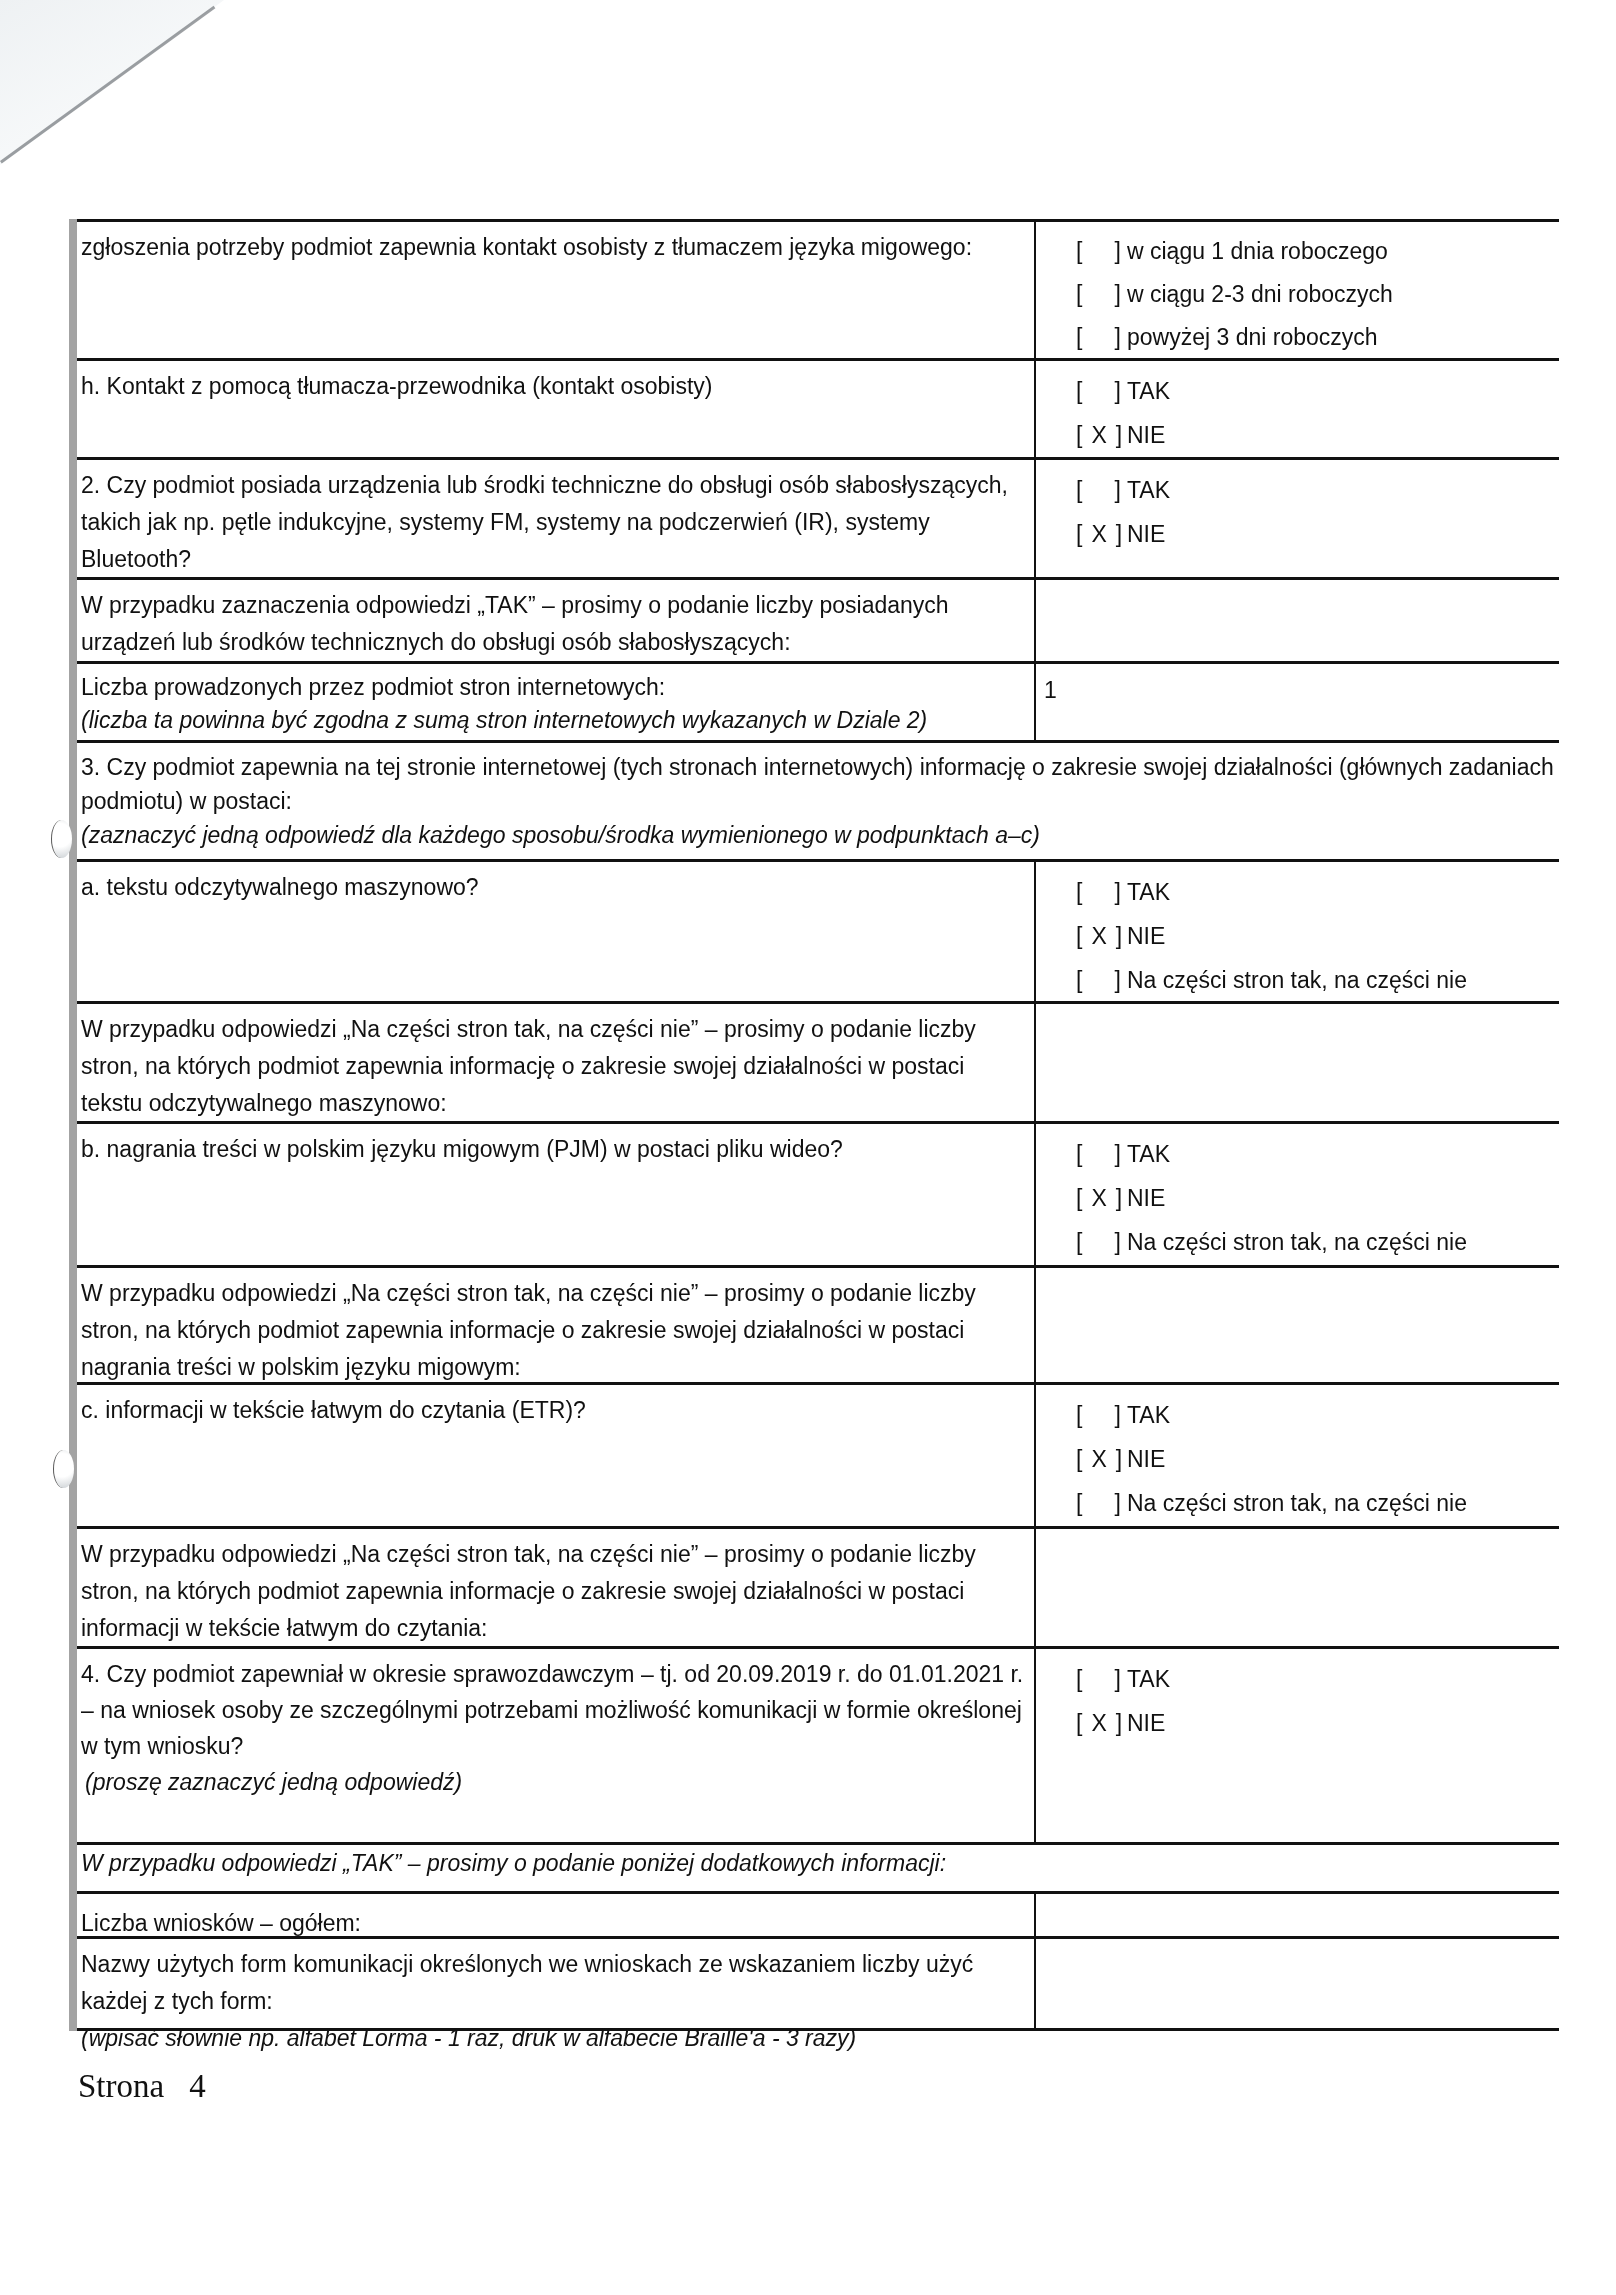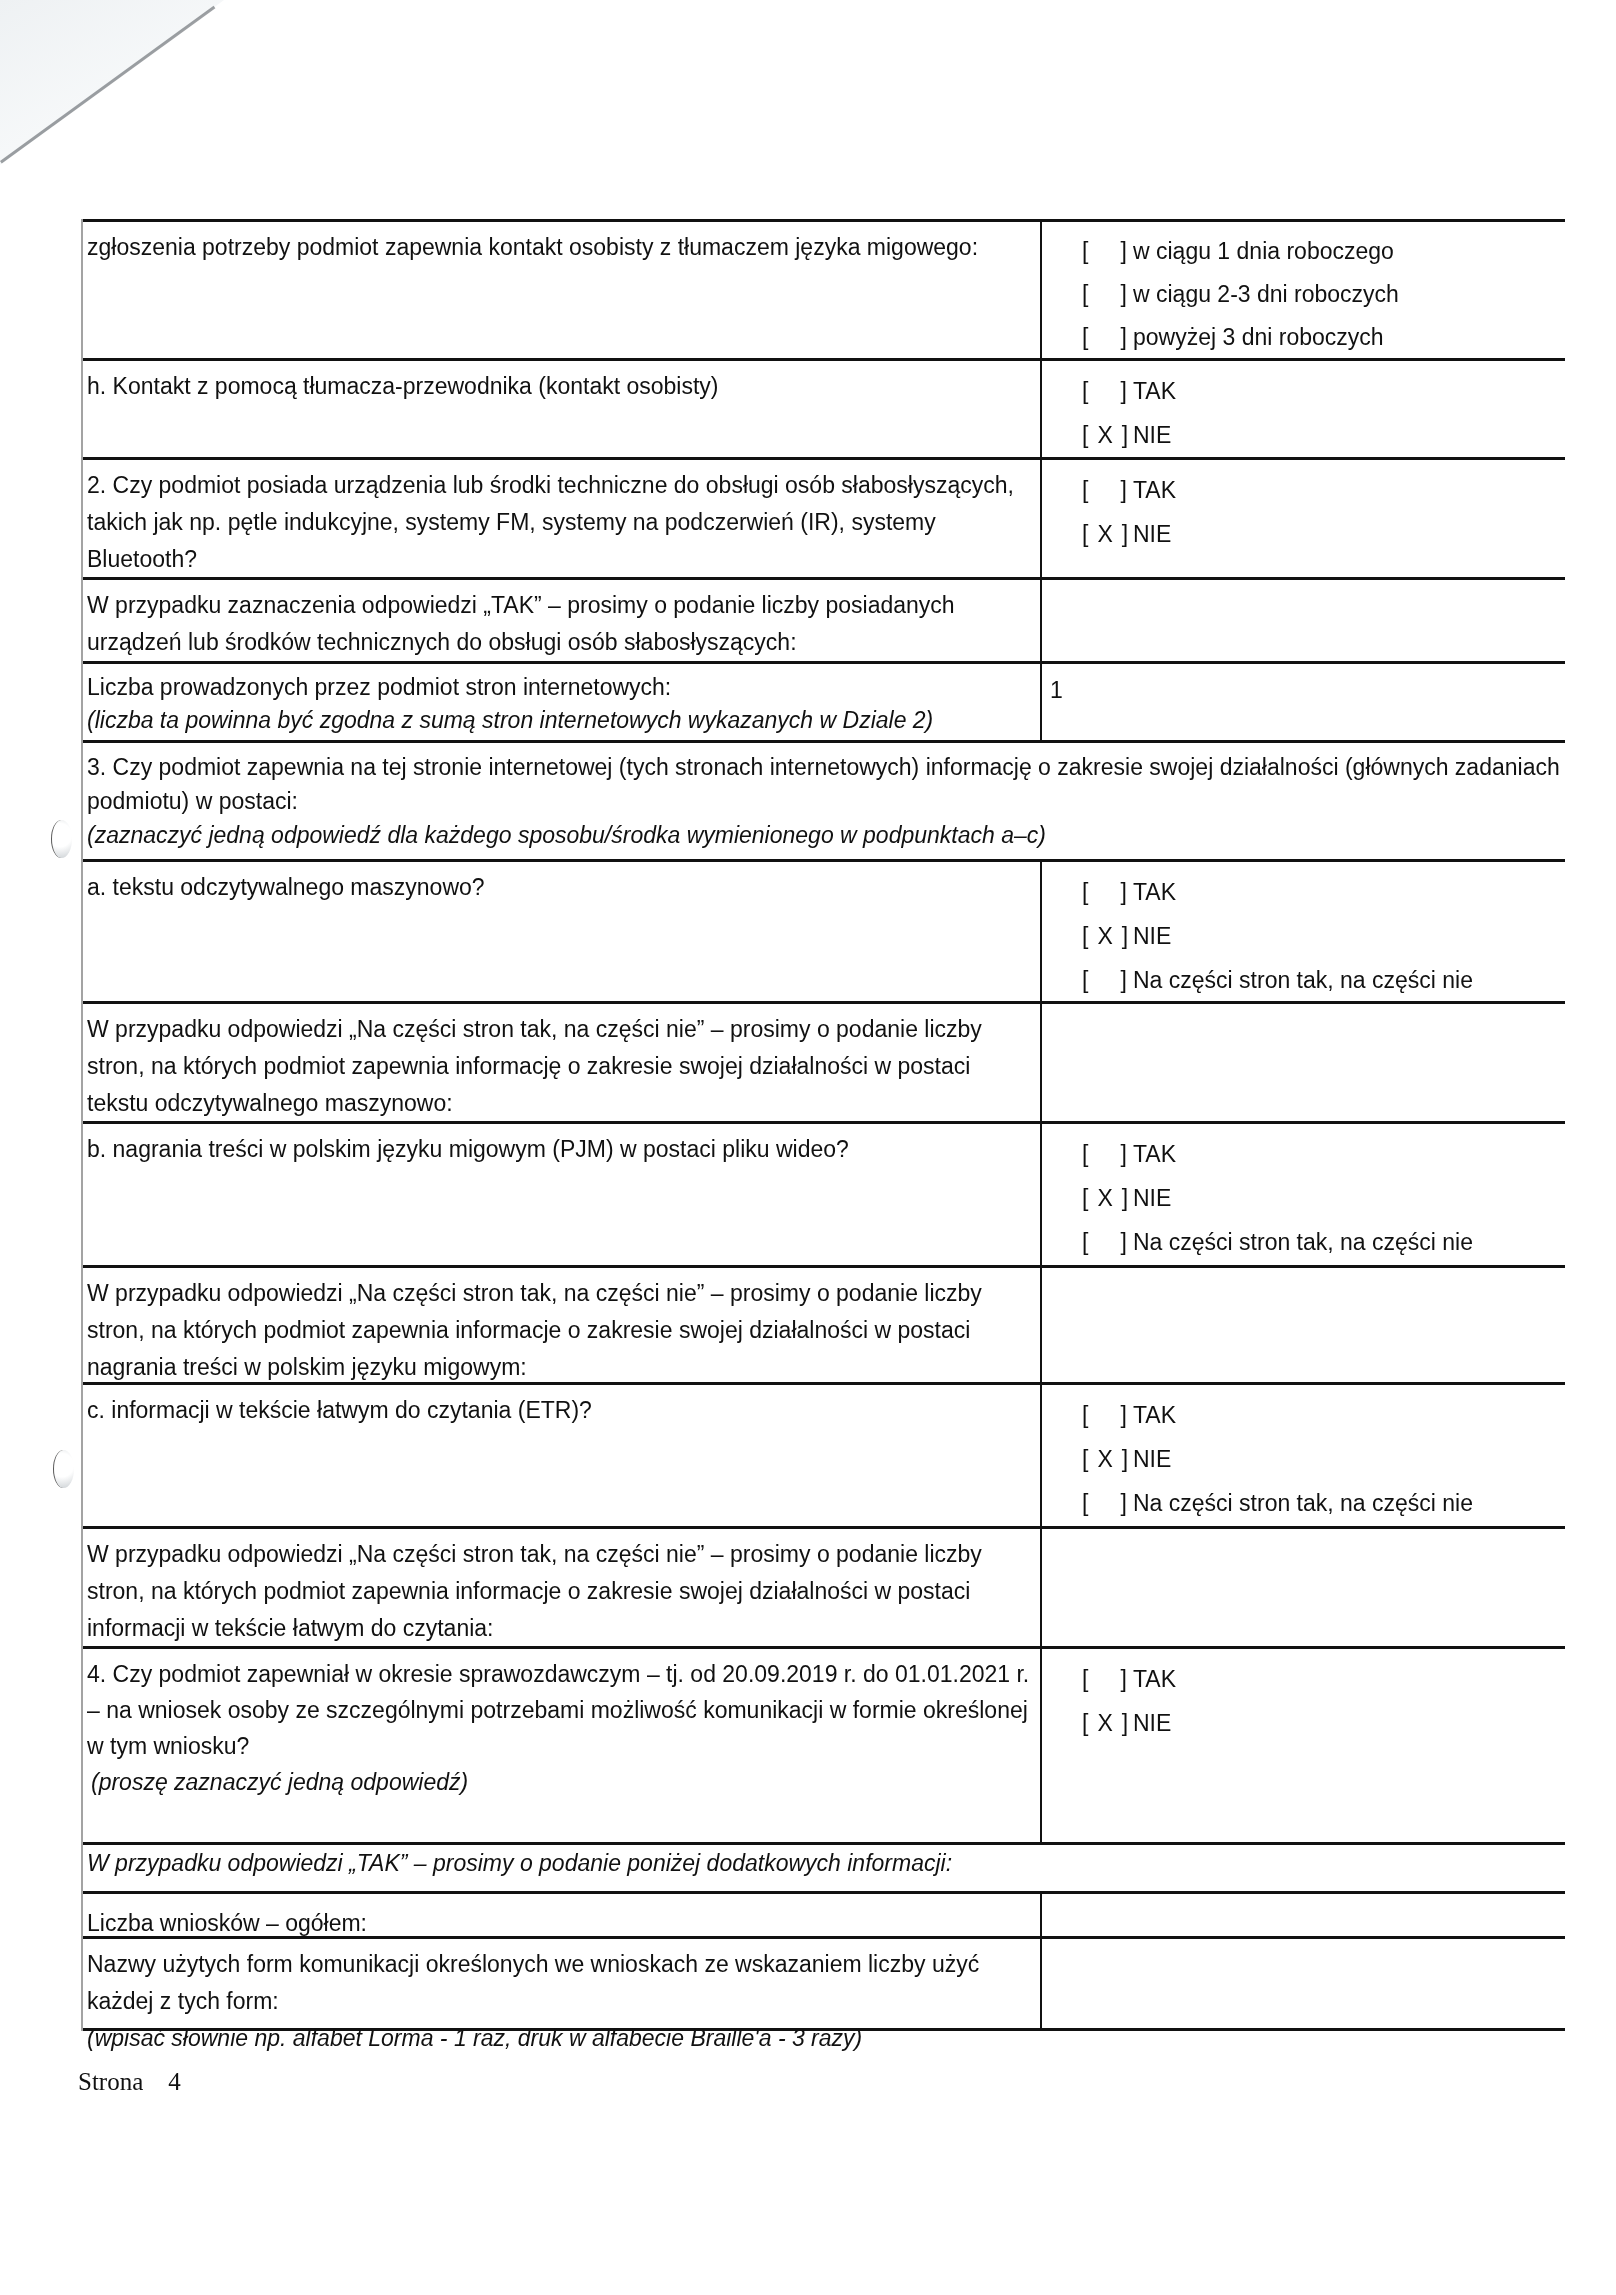--- a/index.html
+++ b/index.html
@@ -10,41 +10,41 @@
   .corner-fold {
     position: absolute; left: 0; top: 0; width: 224px; height: 165px;
     background: linear-gradient(150deg, #eef1f3 0%, #f7f9fa 60%, #dfe3e6 100%);
     clip-path: polygon(0 0, 100% 0, 0 100%);
   }
   .corner-fold-edge {
     position: absolute; left: 0; top: 0; width: 264px; height: 2.6px; background: #5b6066;
     transform-origin: 0 0; transform: translate(0, 161px) rotate(-36deg); opacity: .6;
   }
   .form-table {
-    position: absolute; left: 81px; top: 219px; width: 1482px;
-    border-left: 2px solid #a3a3a3; border-collapse: collapse;
+    position: absolute; left: 69px; top: 219px; width: 1482px;
+    border-left: 8px solid #a3a3a3; border-collapse: collapse;
   }
   .row { display: flex; border-bottom: 3.3px solid #111; box-sizing: border-box; }
   .row.first { border-top: 3.3px solid #111; }
   .cell-left {
     width: 959px; box-sizing: border-box; padding: 6.6px 4px 5.3px 4px;
     border-right: 2px solid #111; font-size: 23px; line-height: 37px;
   }
   .cell-right {
     flex: 1; box-sizing: border-box; padding: 8px 0 5.3px 40px; font-size: 23px; line-height: 44px;
   }
   .cell-full { width: 100%; box-sizing: border-box; padding: 6.6px 4px 5.3px 4px; font-size: 23px; line-height: 37px; }
   .bold { font-weight: normal; }
   .italic { font-style: italic; }
   .value-cell { padding-left: 8px; line-height: 37px; }
   .opt { display: flex; white-space: pre; }
   .box { display: inline-block; width: 51px; letter-spacing: 1.3px; }
   .block { display: block; }
   .page-footer {
-    position: absolute; left: 78px; top: 2068px; font-family: "Liberation Serif", serif; font-size: 25px;
+    position: absolute; left: 78px; top: 2068px; font-family: "Liberation Serif", serif; font-size: 33px;
   }
   .page-footer span + span { margin-left: 25px; }
   .hole {
     position: absolute; width: 20px; height: 38px; border-radius: 50%;
     background: radial-gradient(circle at 40% 40%, #ffffff 45%, #c9ced2 100%);
     border-left: 1.3px solid #555;
   }
 </style>
 </head>
 <body>

